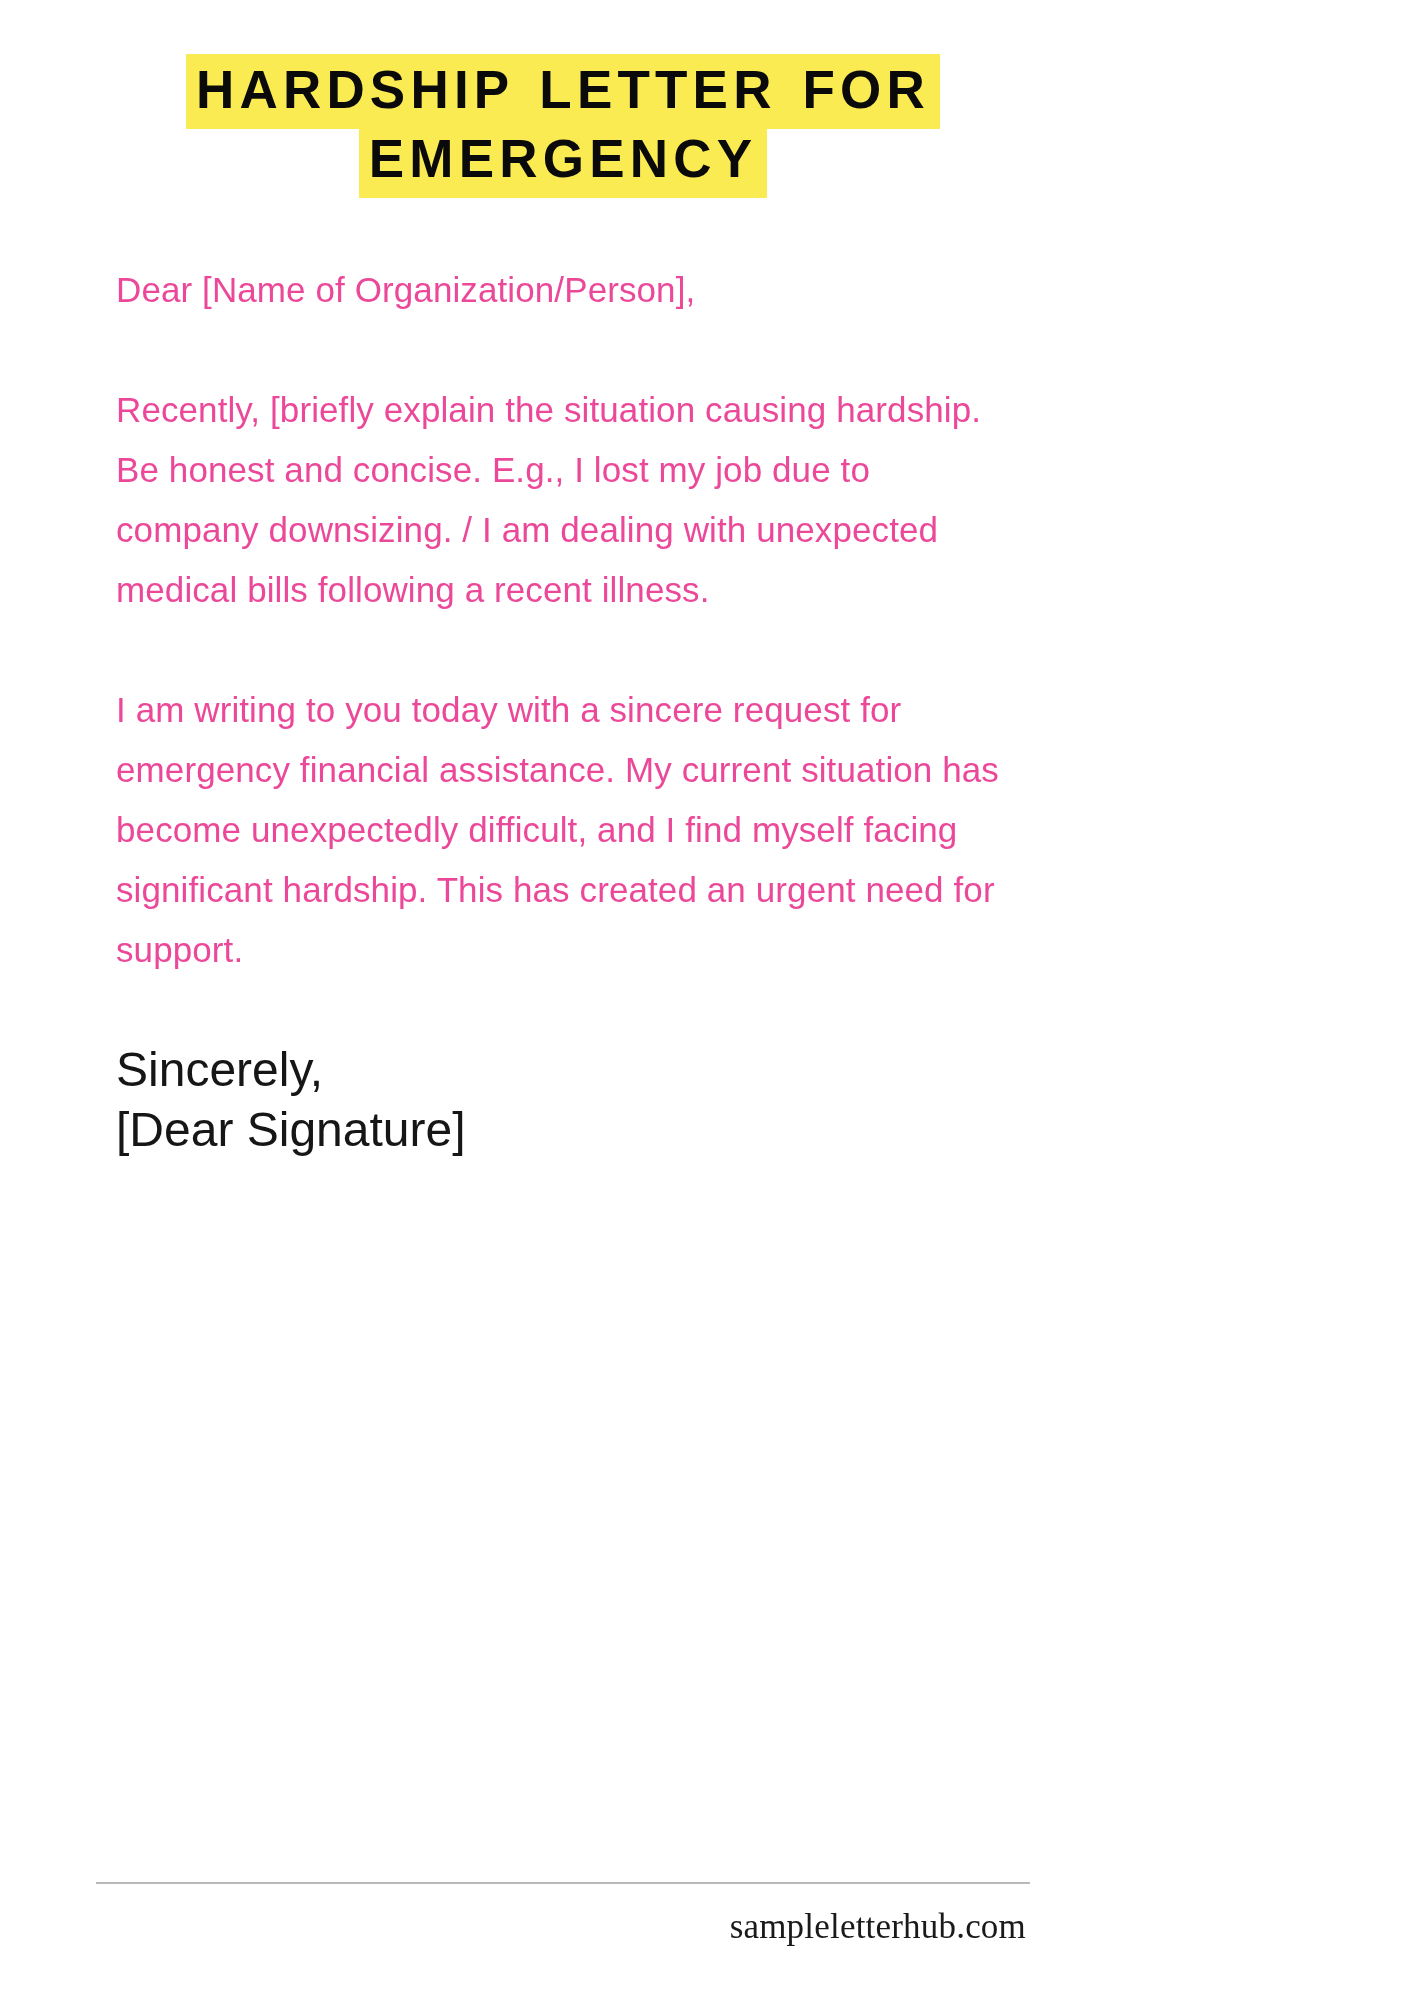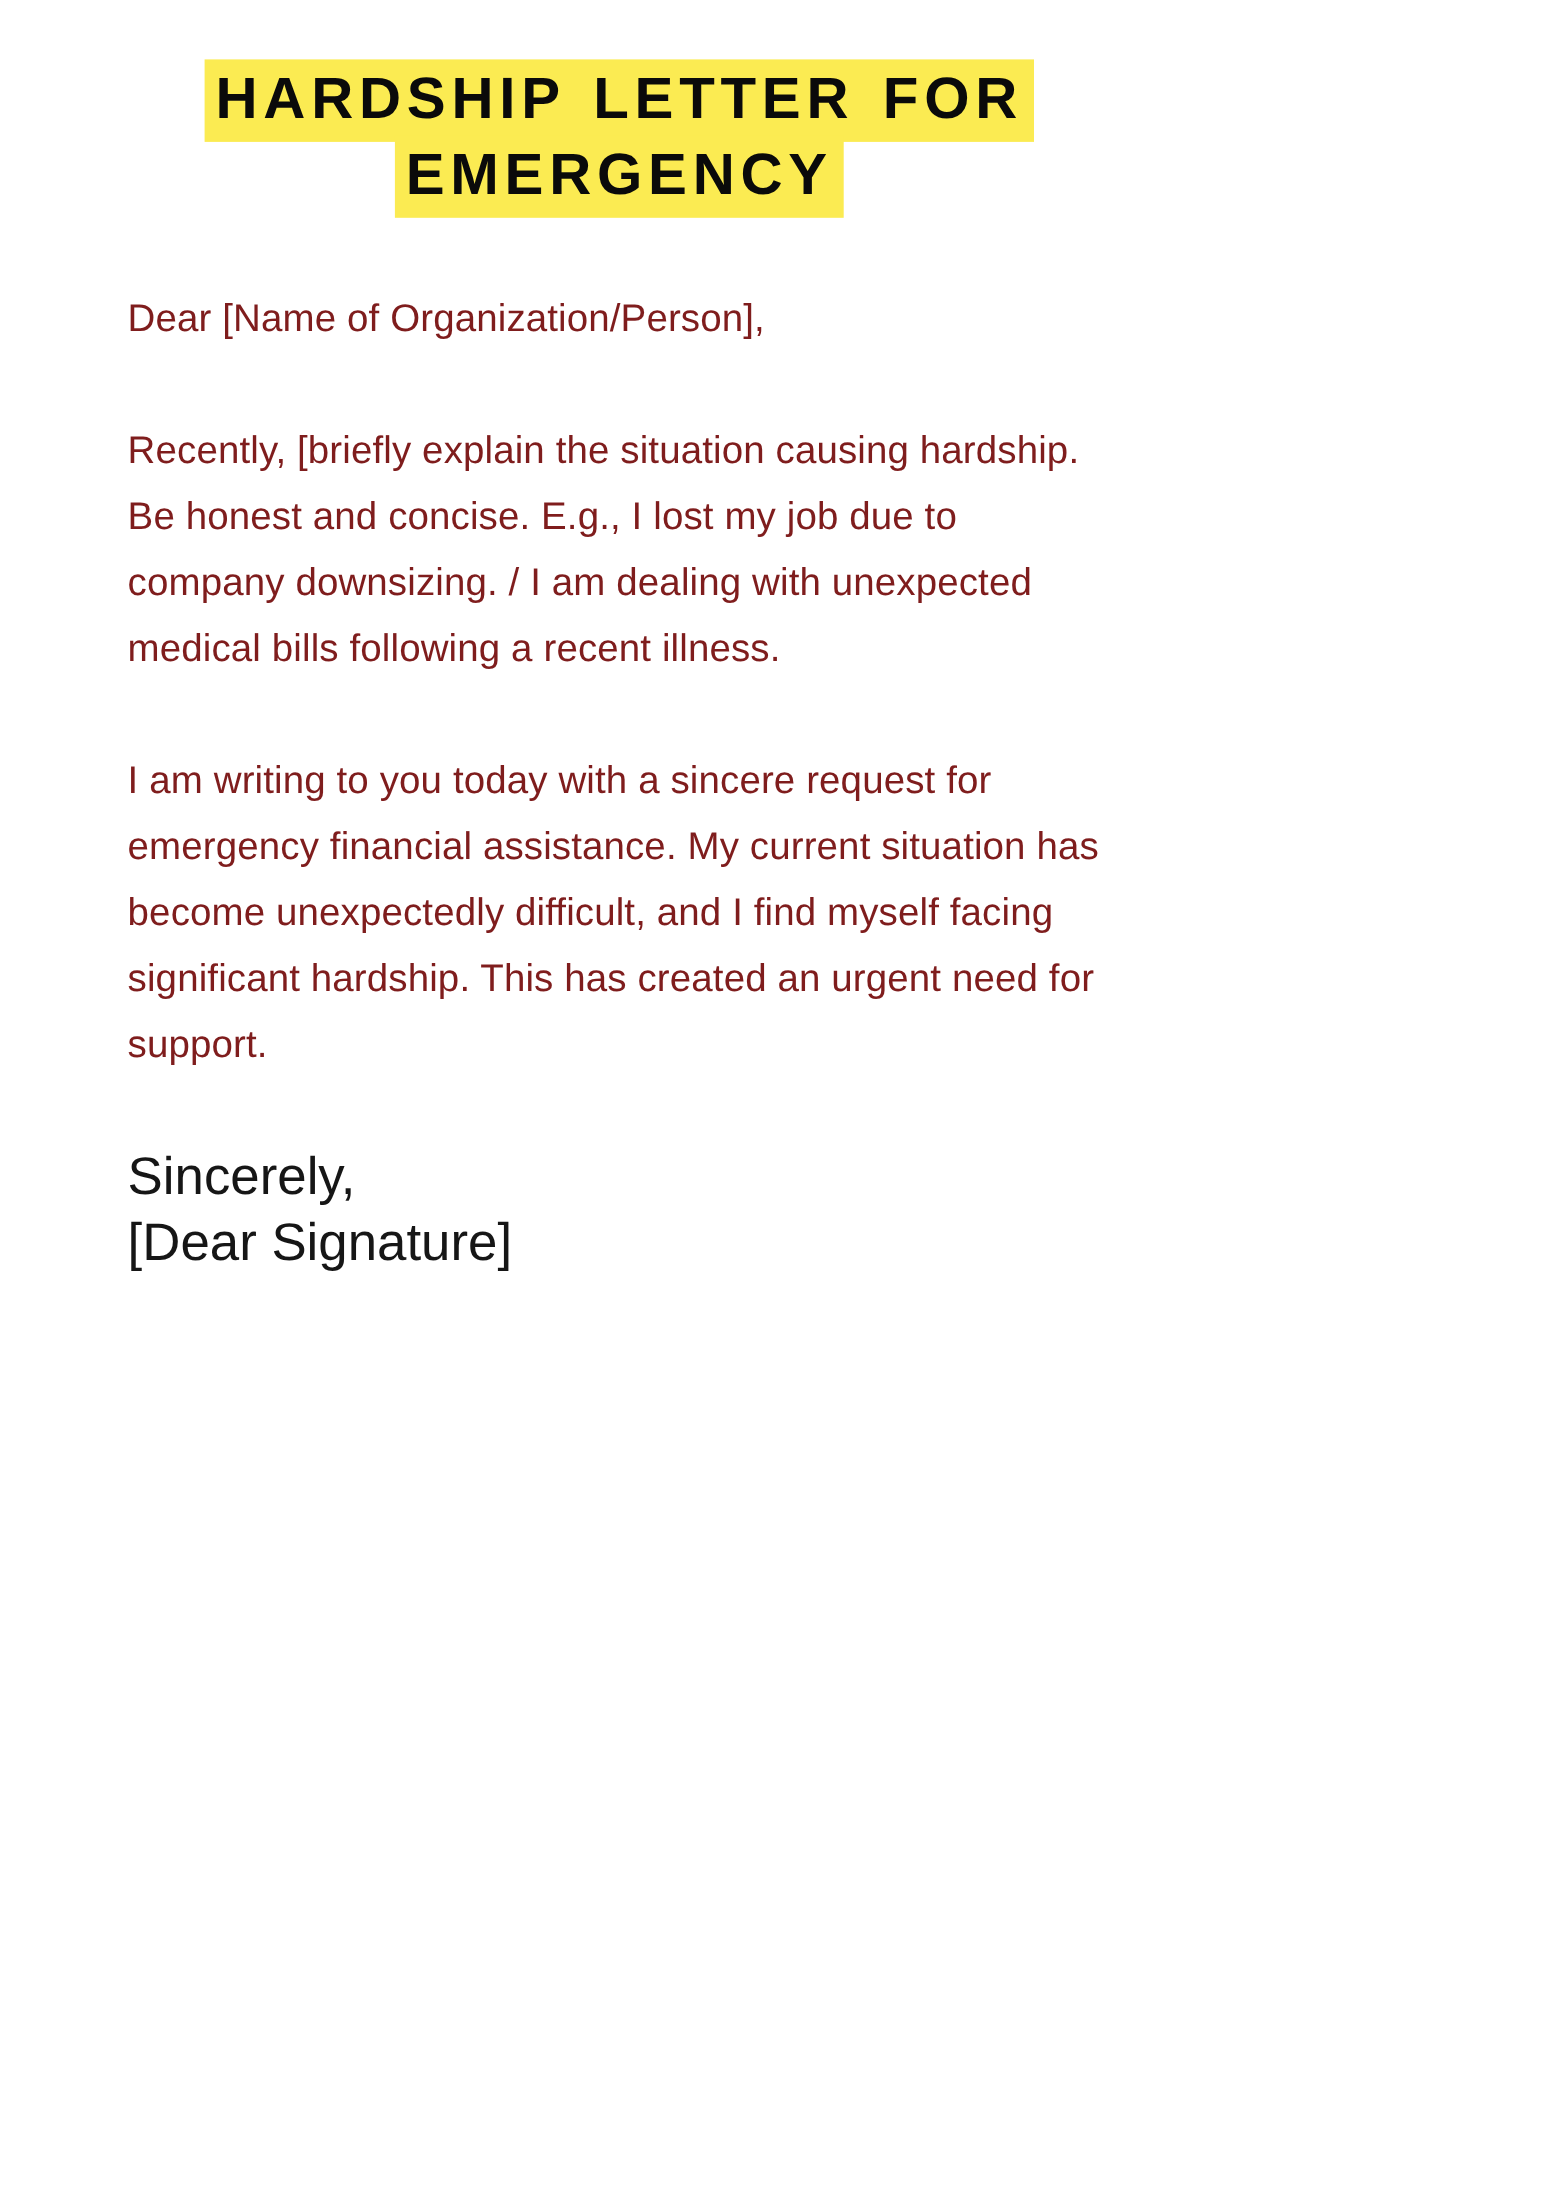--- a/index.html
+++ b/index.html
@@ -57,21 +57,21 @@
     padding: 0 112px 0 116px;
     margin-top: 66px;
   }
 
   .letter-para {
     margin: 0 0 60px 0;
     font-family: "Liberation Sans", sans-serif;
     font-weight: 400;
     font-size: 35px;
     line-height: 60px;
-    color: #7f1d1d;
+    color: #ec4899;
     letter-spacing: 0.1px;
     max-width: 1000px;
   }
 
   .letter-para.salutation { margin-bottom: 60px; }
 
   .closing-block {
     margin: 0;
   }
 
@@ -130,14 +130,18 @@
     <p class="letter-para">I am writing to you today with a sincere request for emergency financial assistance. My current situation has become unexpectedly difficult, and I find myself facing significant hardship. This has created an urgent need for support.</p>
 
 
     <div class="closing-block">
       <p class="closing-line">Sincerely,</p>
       <p class="closing-line">[Dear Signature]</p>
     </div>
 
   </div>
 
+  <div class="footer">
+    <hr class="footer-rule">
+    <span class="footer-site">sampleletterhub.com</span>
+  </div>
 
 </div>
 
 </body></html>

